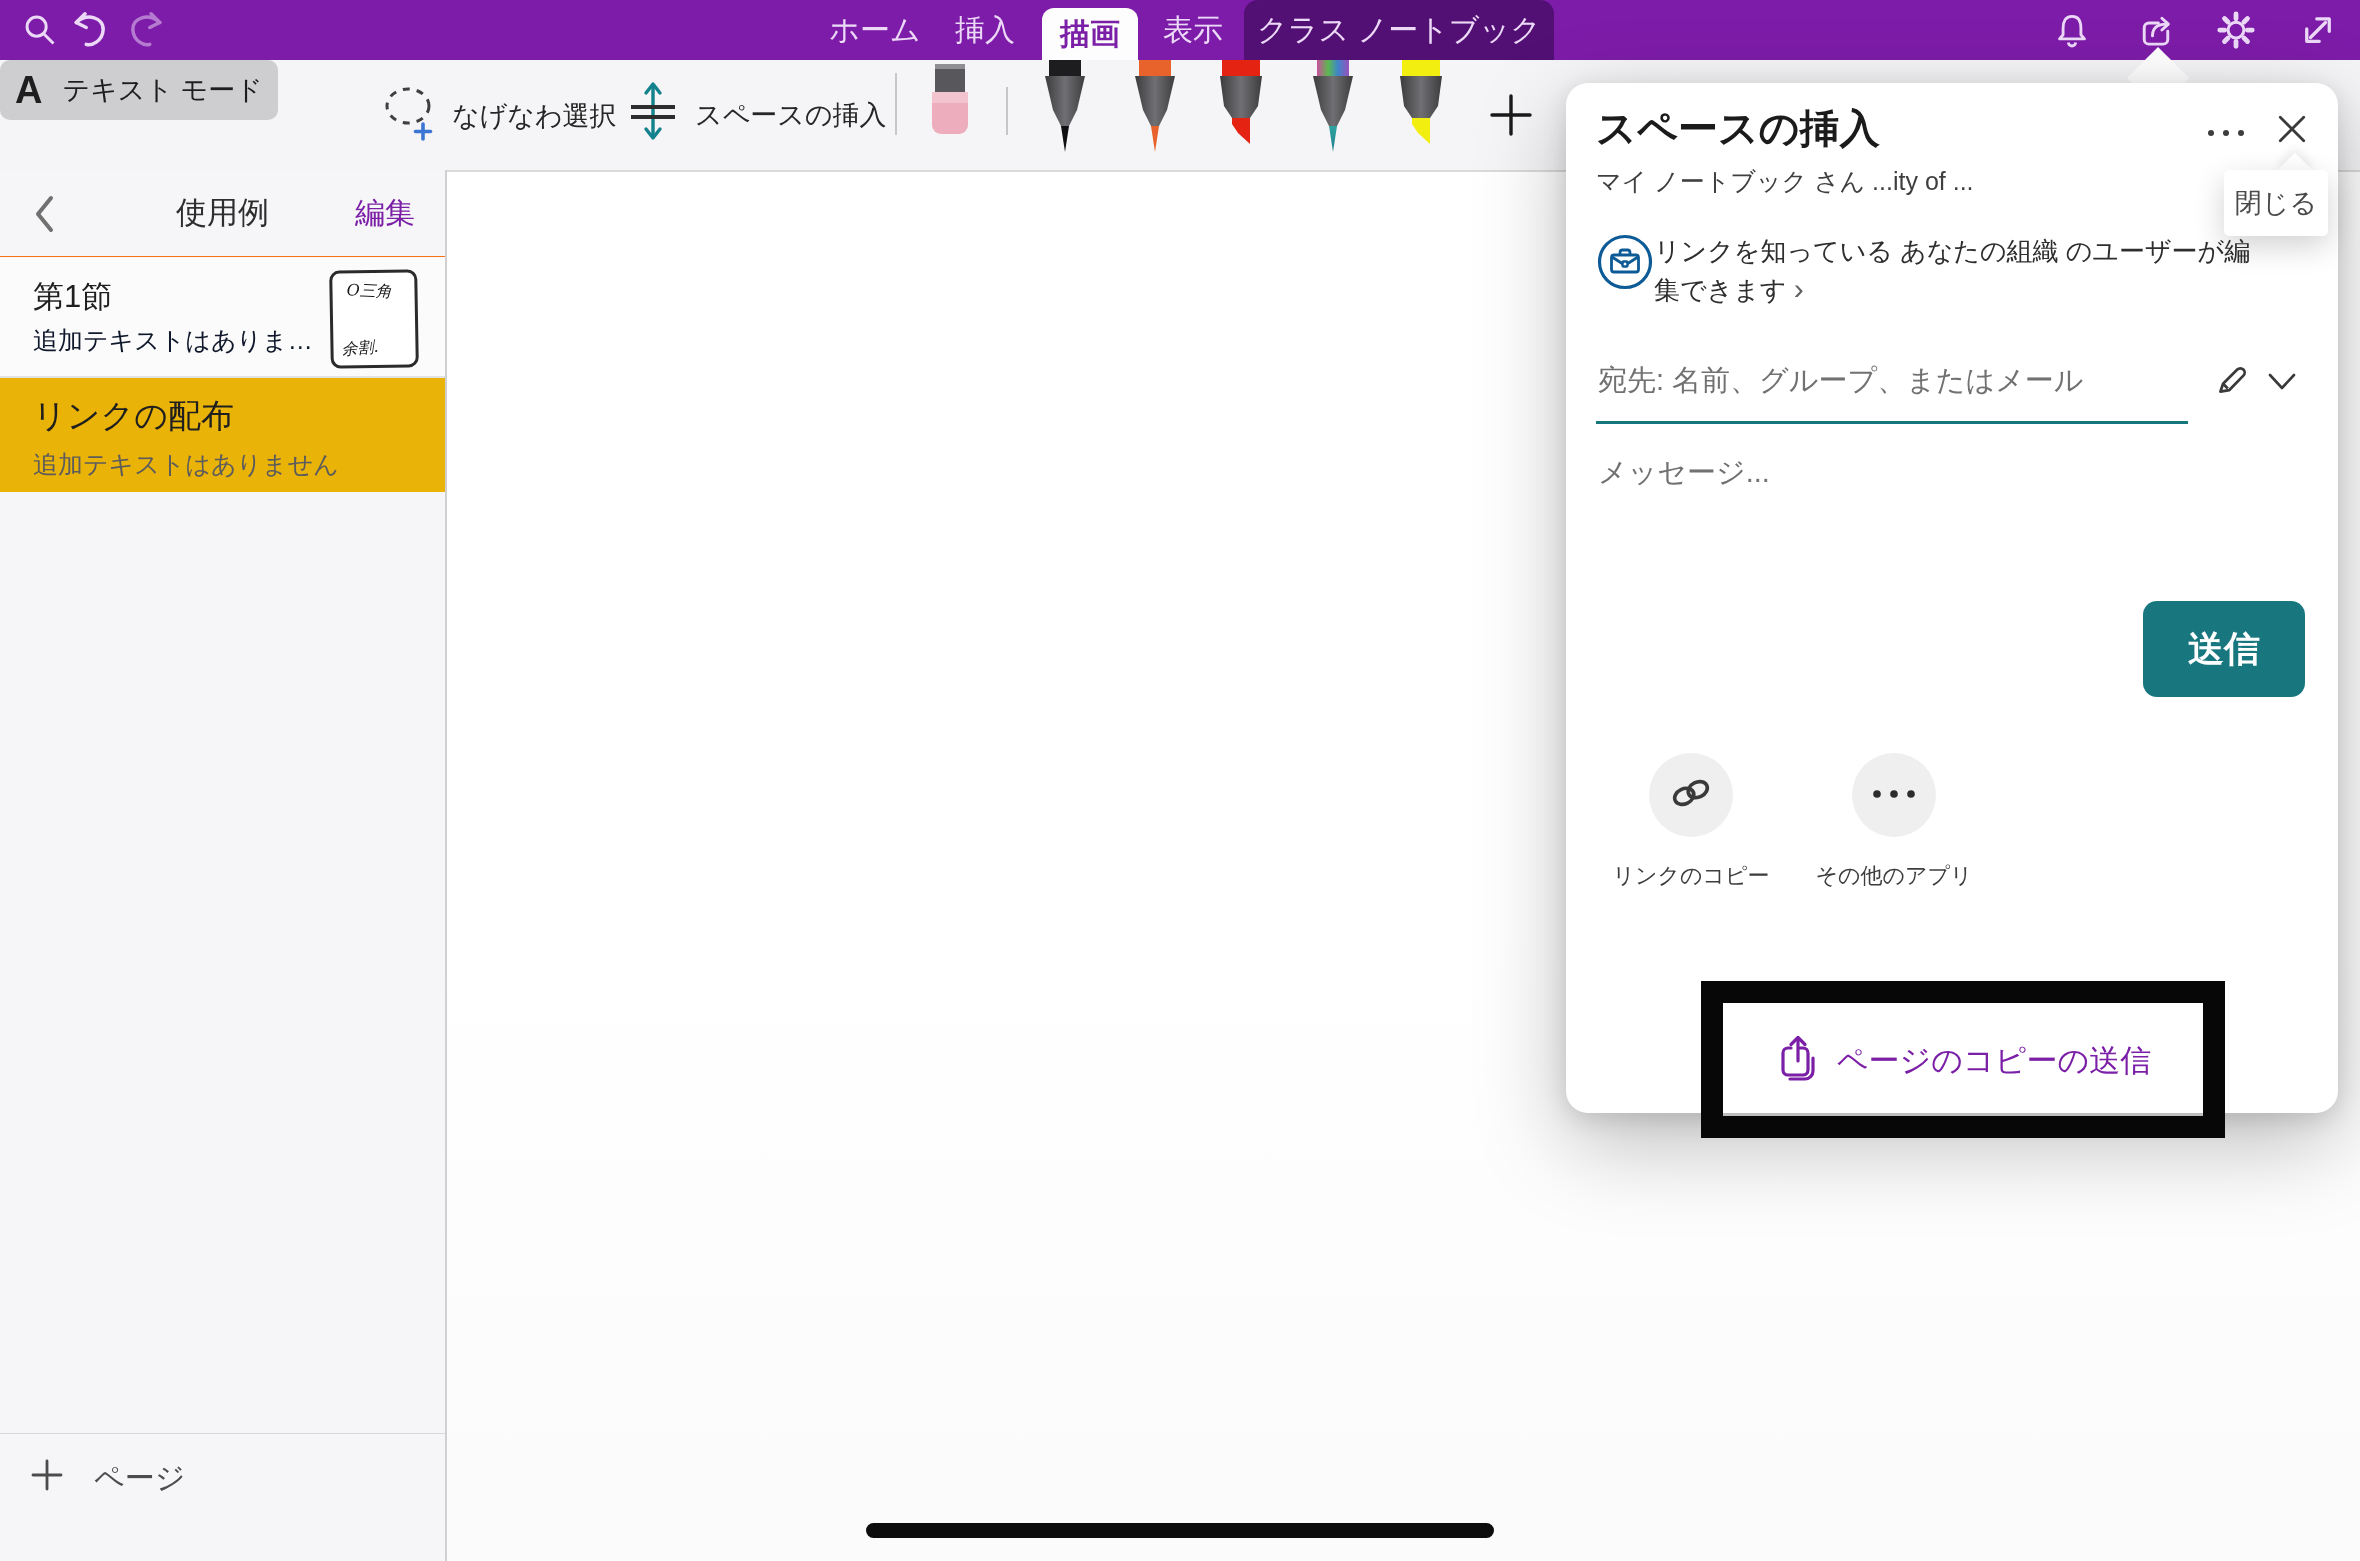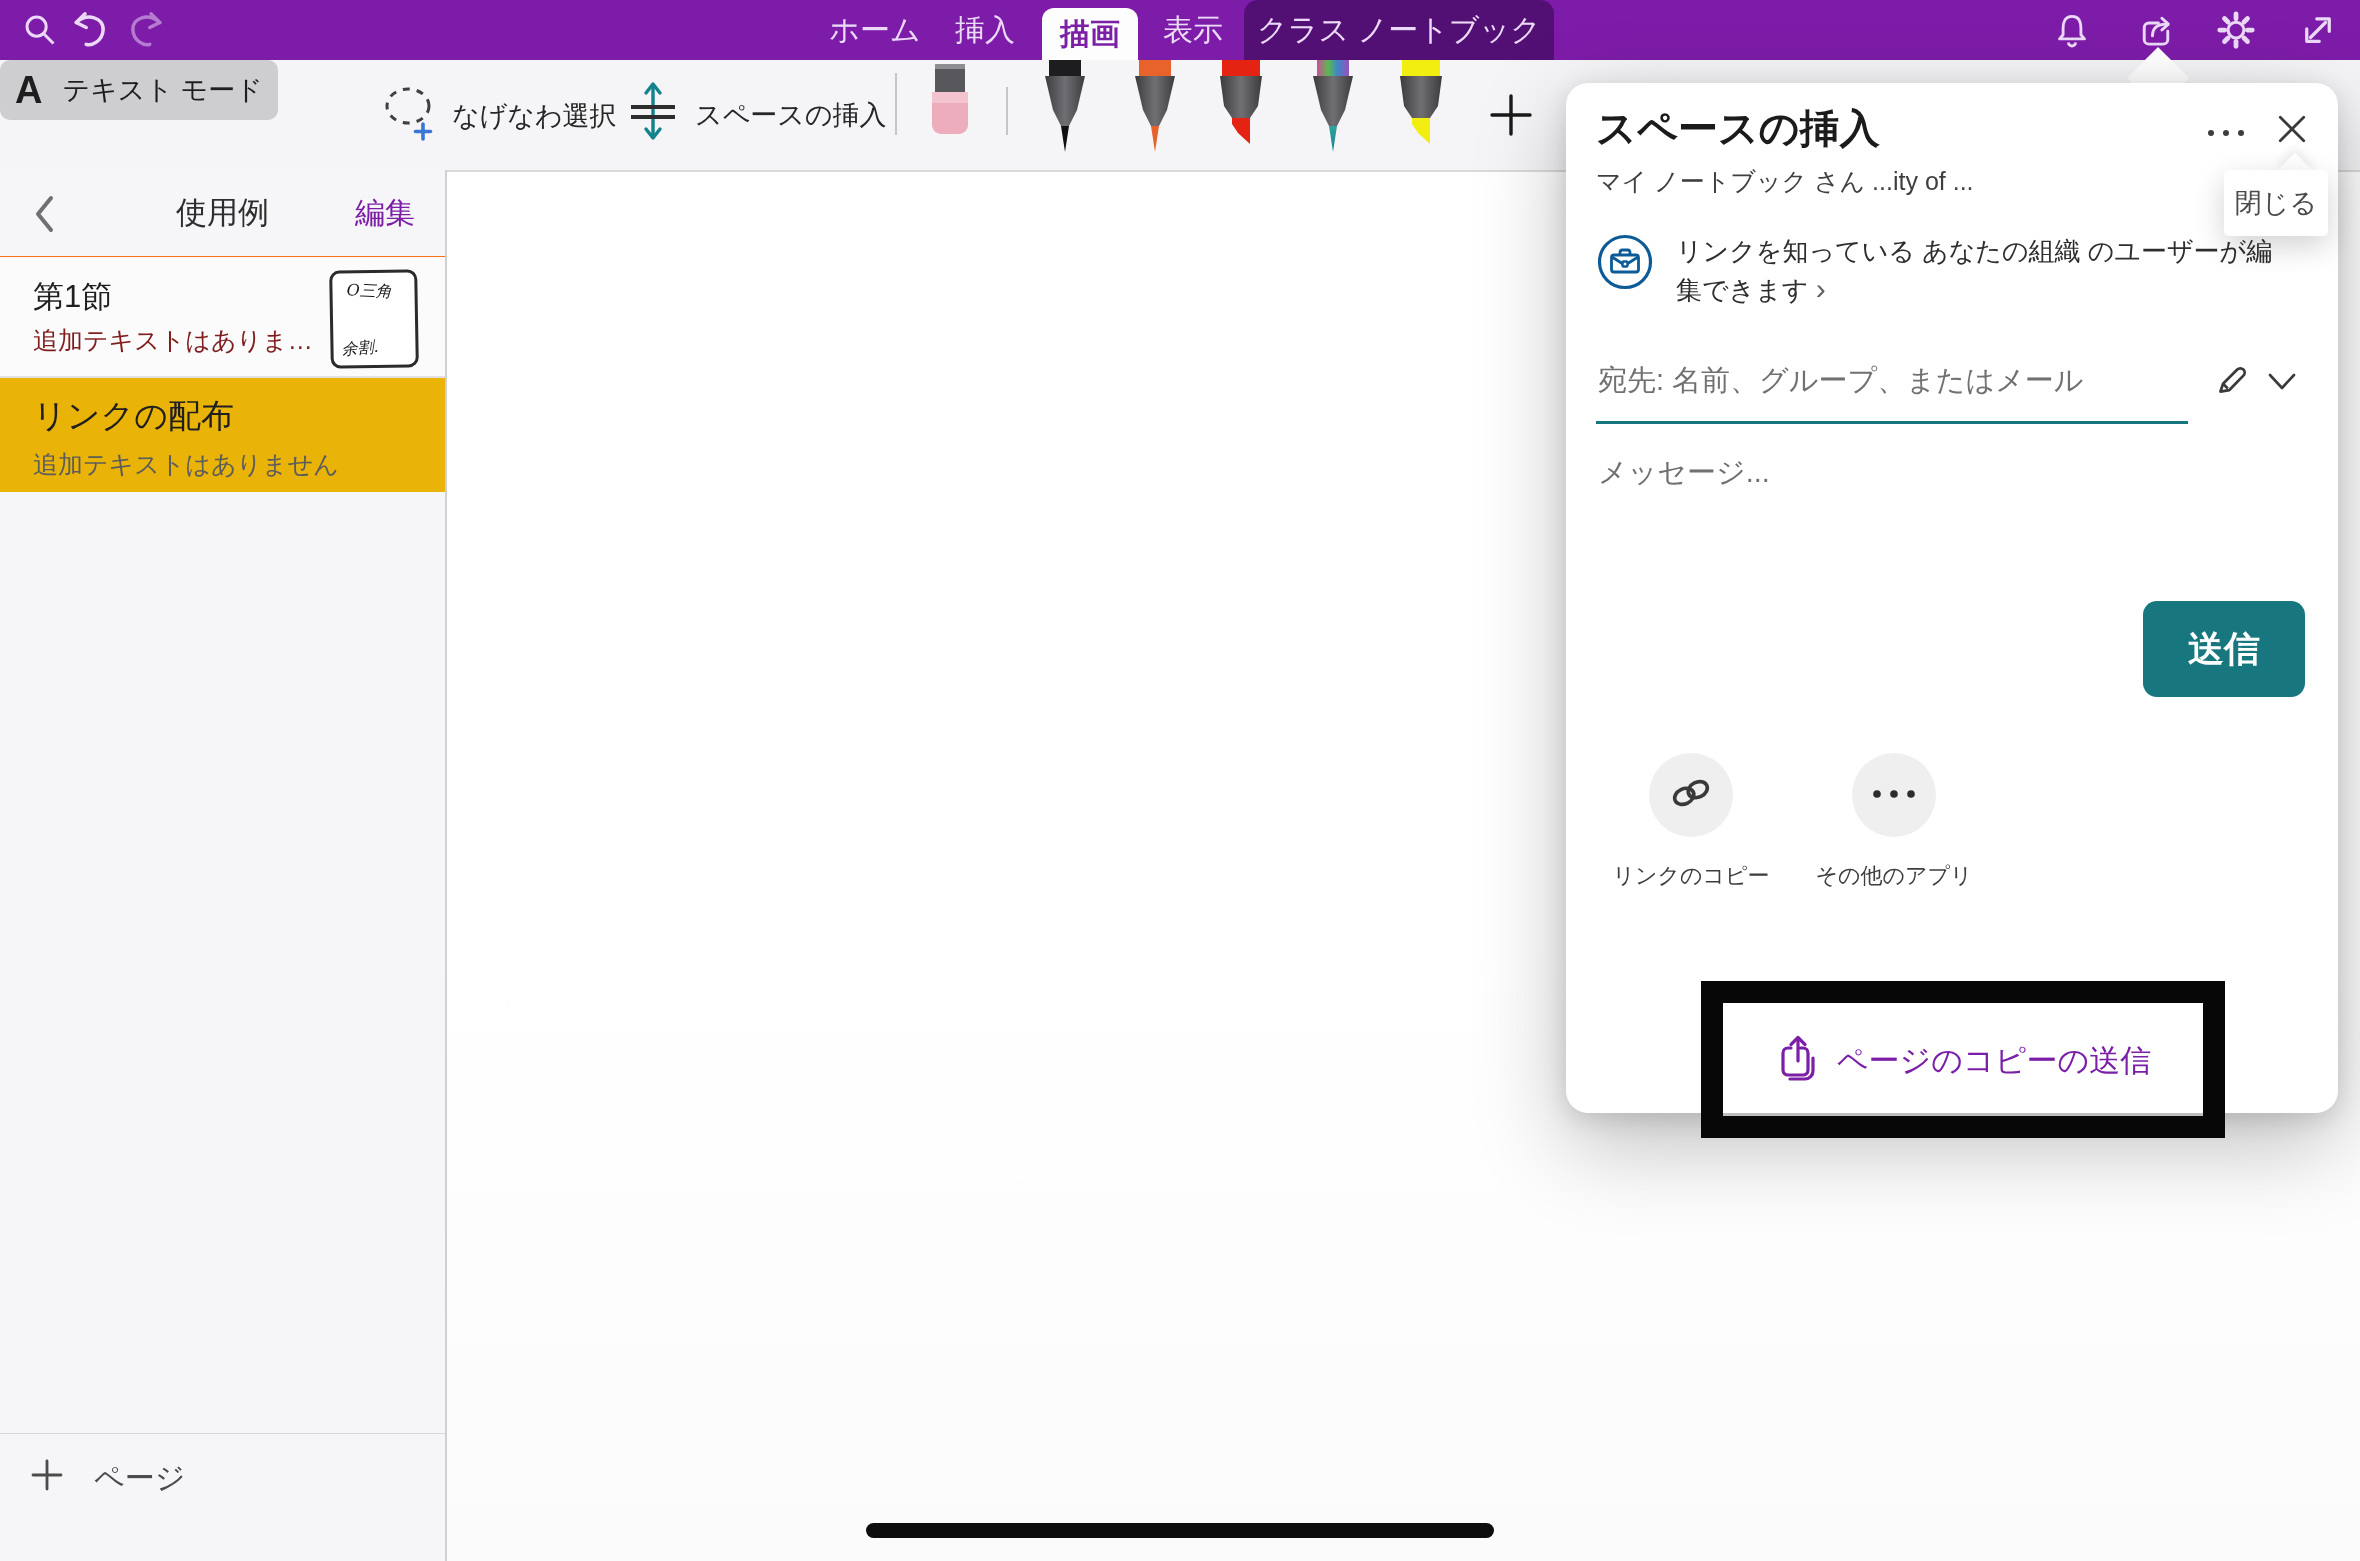--- a/index.html
+++ b/index.html
@@ -23,42 +23,42 @@
   .vdiv{position:absolute;width:2px;background:#c6c6c6;}
   .pen{position:absolute;top:0;cursor:pointer;}
 
   
   .sidebar{position:absolute;left:0;top:170px;width:445px;height:1391px;background:#f6f5f7;border-right:2px solid #d0d0d0;z-index:1;}
   .sb-header{position:absolute;left:0;top:0;width:100%;height:86px;border-bottom:1px solid #f97316;}
   .sb-title{position:absolute;left:0;top:0;width:100%;text-align:center;line-height:86px;font-size:31px;color:#2e2e2e;}
   .sb-edit{position:absolute;right:30px;top:0;line-height:86px;font-size:30px;color:#7a1fa6;cursor:pointer;}
   .sb-item{position:absolute;left:0;width:100%;cursor:pointer;}
   .sb-item .t{position:absolute;left:33px;font-size:31px;color:#1f1f1f;}
-  .sb-item .s{position:absolute;left:33px;font-size:25px;color:#7f1d1d;white-space:nowrap;}
+  .sb-item .s{position:absolute;left:33px;font-size:25px;color:#0f172a;white-space:nowrap;}
   .thumb{position:absolute;left:330px;top:12px;width:82px;height:92px;background:#fff;border:3px solid #2b2b2b;border-radius:10px;transform:rotate(-1deg);}
   .thumb .h1,.thumb .h2{position:absolute;font-family:"DejaVu Serif",serif;font-style:italic;font-size:16px;color:#1a1a1a;}
   .thumb .h1{left:14px;top:8px;transform:rotate(3deg);}
   .thumb .h2{left:8px;bottom:6px;transform:rotate(-4deg);}
   .add-page{position:absolute;left:0;top:1263px;width:100%;border-top:1px solid #d8d8d8;}
   .add-page .row{position:absolute;left:30px;top:24px;display:flex;align-items:center;gap:30px;font-size:30px;color:#4c4c4c;cursor:pointer;}
 
   
   .canvas{position:absolute;left:447px;top:170px;right:0;bottom:0;background:linear-gradient(180deg,#ffffff 55%,#fbfbfb 100%);}
   .home-indicator{position:absolute;left:866px;top:1523px;width:628px;height:15px;border-radius:9px;background:#0d0d0d;z-index:6;cursor:grab;}
 
   
   .dialog-arrow{position:absolute;left:2136px;top:56px;width:44px;height:44px;background:#ffffff;transform:rotate(45deg);z-index:9;}
   .dialog{position:absolute;left:1566px;top:83px;width:772px;height:1030px;background:#ffffff;border-radius:22px;
     box-shadow:0 30px 90px rgba(0,0,0,.26),0 6px 24px rgba(0,0,0,.12);z-index:10;}
   .dlg-title{position:absolute;left:30px;top:18px;font-size:40px;font-weight:700;color:#1b1b1b;}
   .dlg-sub{position:absolute;left:30px;top:82px;font-size:25px;color:#3f3f3f;}
   .more-btn{position:absolute;left:630px;top:30px;width:60px;height:40px;display:flex;align-items:center;justify-content:center;gap:9px;cursor:pointer;}
   .more-btn i{width:6px;height:6px;border-radius:50%;background:#3d3d3d;}
   .close-btn{position:absolute;left:702px;top:22px;width:48px;height:48px;display:flex;align-items:center;justify-content:center;cursor:pointer;}
-  .perm{position:absolute;left:30px;top:150px;display:flex;gap:22px;align-items:flex-start;}
+  .perm{position:absolute;left:30px;top:150px;display:flex;align-items:flex-start;}
   .perm .txt{width:620px;font-size:26px;line-height:37px;color:#2e2e2e;cursor:pointer;}
   .perm .chev{color:#5f5f5f;font-size:30px;}
   .fld{position:absolute;background:transparent;border:none;outline:none;font-family:inherit;font-size:29px;color:#4d7c0f;}
   .fld::placeholder{color:#717171;opacity:1;}
   .underline{position:absolute;left:30px;top:338px;width:592px;height:3px;background:#15767e;}
   .send-btn{position:absolute;left:577px;top:518px;width:162px;height:96px;border-radius:14px;background:#17767e;color:#ffffff;
     font-size:36px;font-weight:700;display:flex;align-items:center;justify-content:center;cursor:pointer;}
   .circle-btn{position:absolute;width:84px;height:84px;border-radius:50%;background:#f0eff0;display:flex;align-items:center;justify-content:center;cursor:pointer;}
   .circle-lbl{position:absolute;top:778px;width:180px;text-align:center;font-size:22px;color:#3d3d3d;}
   .footer-action{position:absolute;left:157px;top:940px;width:480px;height:76px;display:flex;align-items:center;justify-content:center;gap:16px;cursor:pointer;}

